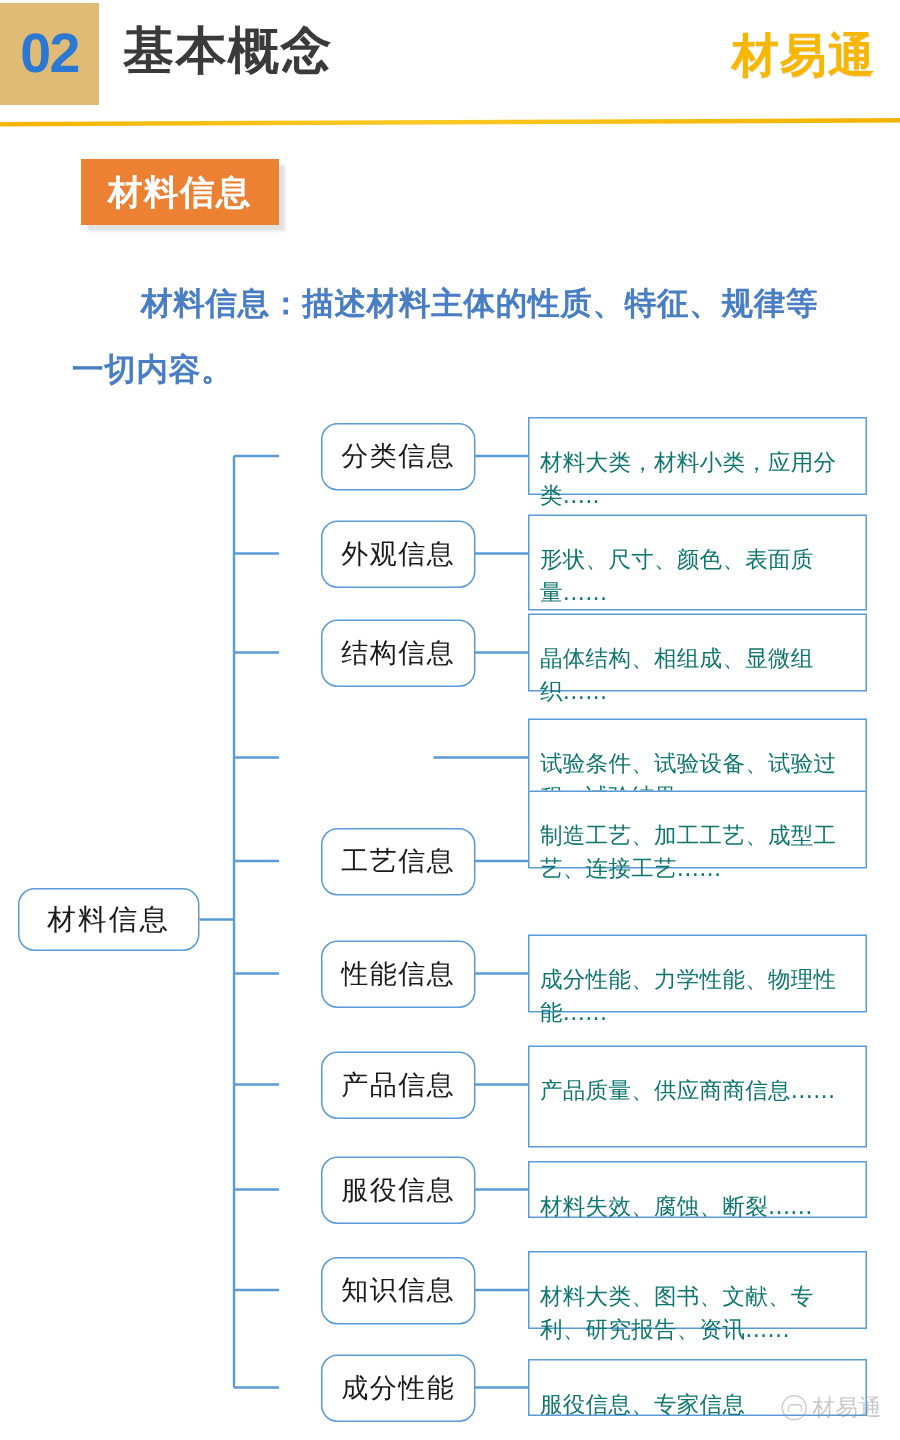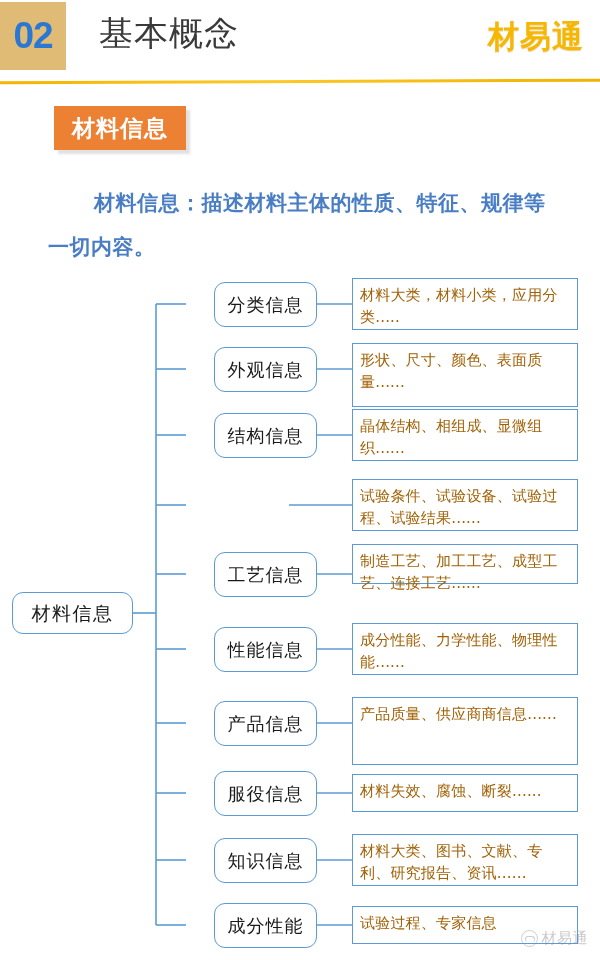--- a/index.html
+++ b/index.html
@@ -42,24 +42,23 @@
     font-weight: bold;
     color: #2b78d4;
     letter-spacing: -1px;
     border-radius: 24px;
   }
 
   #header-title {
     position: absolute;
     left: 82px; top: 11px;
     font-size: 34px;
-    font-weight: normal;
+    font-weight: bold;
     color: #3a3a3a;
     letter-spacing: 1px;
-    margin-left: 17px;
   }
 
   #brand-logo {
     position: absolute;
     right: 16px; top: 16px;
     font-size: 31px;
     font-weight: bold;
     color: #f7b600;
     letter-spacing: 1px;
     text-shadow: 0 1px 1px rgba(180,130,0,.35);
@@ -144,22 +143,22 @@
   }
 
   .desc-box {
     position: absolute;
     left: 352px;
     width: 226px;
     border: 1.6px solid #5b9bd5;
     background: #ffffff;
     font-size: 15px;
     line-height: 22px;
-    color: #a16207;
-    padding: 5px 6px 4px 7px;
+    color: #0f766e;
+    padding: 18px 6px 4px 7px;
     font-family: "DejaVu Sans", "Liberation Sans", sans-serif;
     letter-spacing: .2px;
   }
 
   
   #watermark {
     position: absolute;
     right: 12px; bottom: 12px;
     display: flex;
     align-items: center;
@@ -249,26 +248,26 @@
     <div class="node-box branch-node" style="top:627px">性能信息</div>
     <div class="node-box branch-node" style="top:701px">产品信息</div>
     <div class="node-box branch-node" style="top:771px">服役信息</div>
     <div class="node-box branch-node" style="top:838px">知识信息</div>
     <div class="node-box branch-node" style="top:903px">成分性能</div>
 
     <div class="desc-box" style="top:278px;height:52px">材料大类，材料小类，应用分类.....</div>
     <div class="desc-box" style="top:343px;height:64px">形状、尺寸、颜色、表面质量......</div>
     <div class="desc-box" style="top:409px;height:52px">晶体结构、相组成、显微组织......</div>
     <div class="desc-box" style="top:479px;height:52px">试验条件、试验设备、试验过程、试验结果......</div>
-    <div class="desc-box" style="top:544px;height:40px">制造工艺、加工工艺、成型工艺、连接工艺......</div>
+    <div class="desc-box" style="top:527px;height:52px">制造工艺、加工工艺、成型工艺、连接工艺......</div>
     <div class="desc-box" style="top:623px;height:52px">成分性能、力学性能、物理性能......</div>
     <div class="desc-box" style="top:697px;height:68px">产品质量、供应商商信息......</div>
     <div class="desc-box" style="top:774px;height:38px">材料失效、腐蚀、断裂......</div>
     <div class="desc-box" style="top:834px;height:52px">材料大类、图书、文献、专利、研究报告、资讯......</div>
-    <div class="desc-box" style="top:906px;height:38px">试验过程、专家信息</div>
+    <div class="desc-box" style="top:906px;height:38px">服役信息、专家信息</div>
 
   </div>
 
   <div id="watermark">
     <div id="watermark-icon"></div>
     <div id="watermark-text">材易通</div>
   </div>
 
 </div>
 

